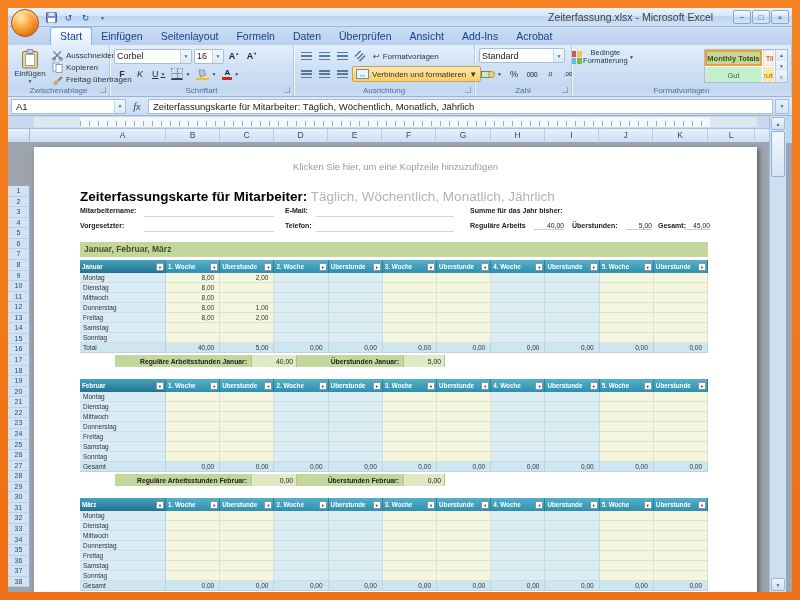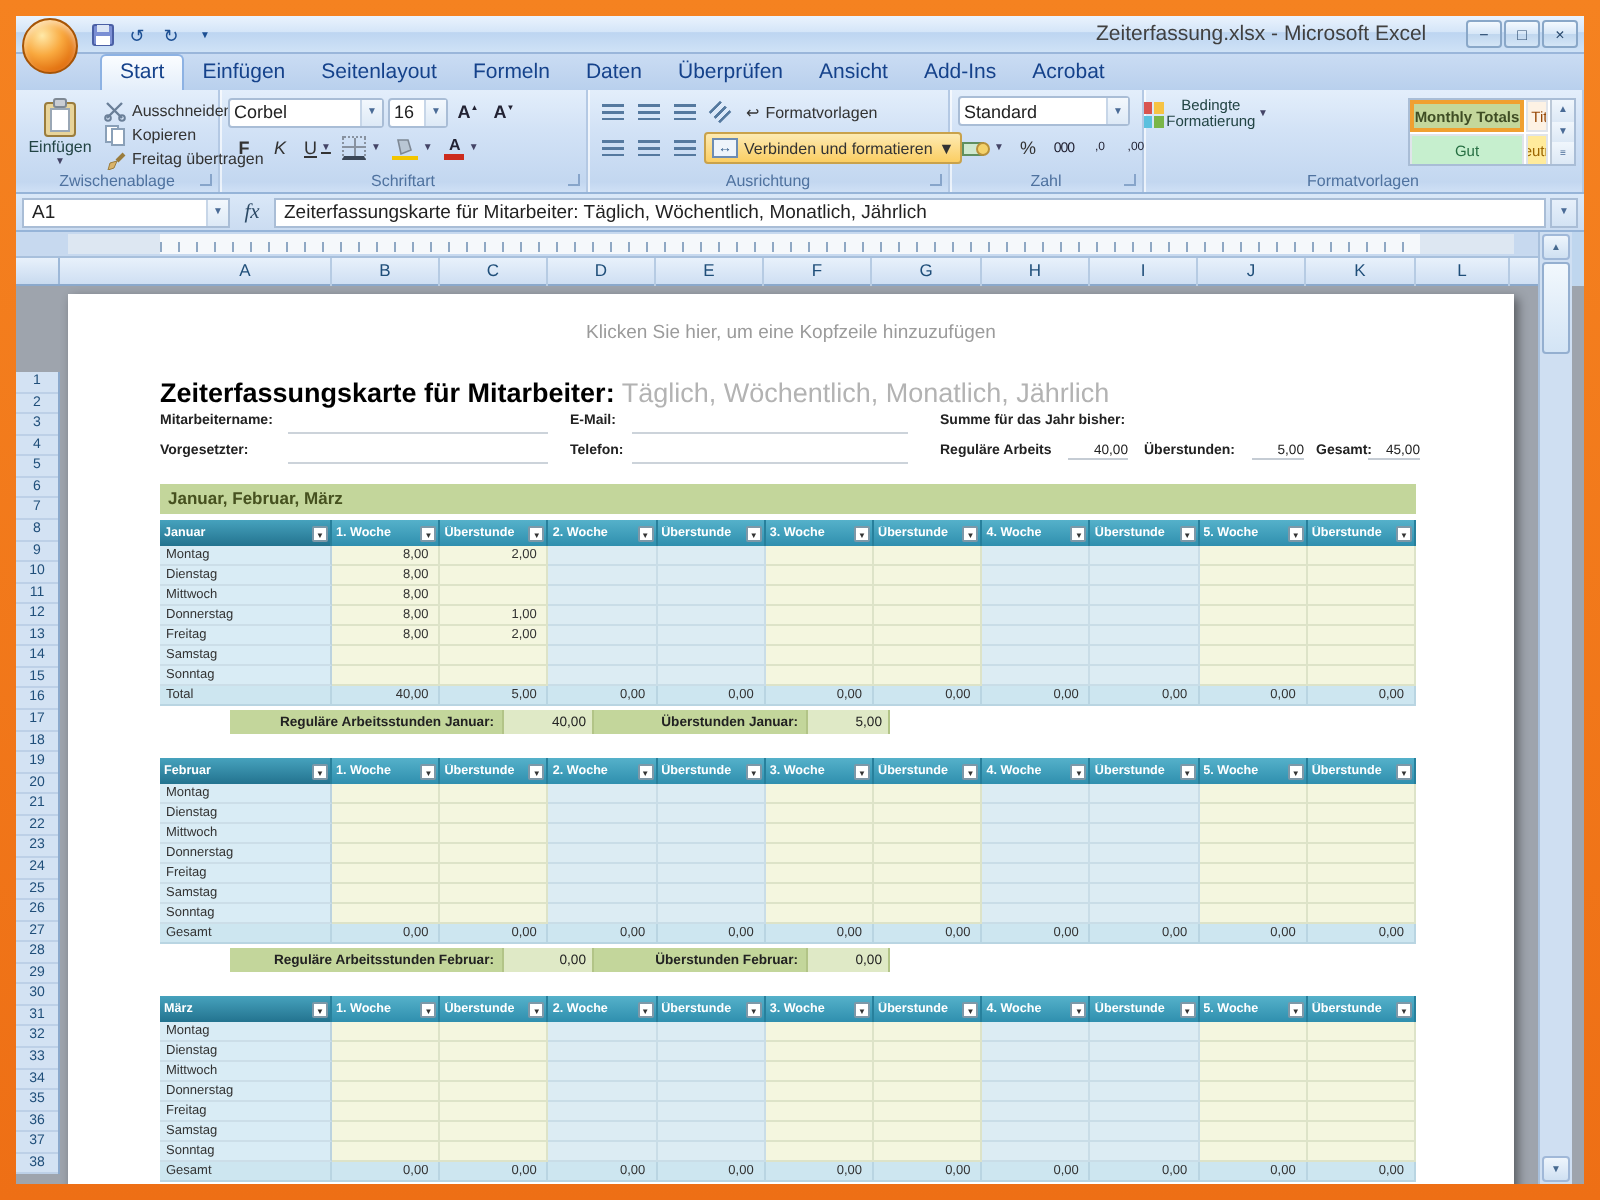--- a/index.html
+++ b/index.html
@@ -61,21 +61,21 @@
 .cf1{background:#d9534f}.cf2{background:#f6c344}.cf3{background:#5bc0de}.cf4{background:#7ab648}
 .gallery{position:absolute;left:132px;top:4px;right:3px;height:34px;background:#fff;border:1px solid #a9bdd6;overflow:hidden;padding-right:13px}
 .gcells{display:grid;grid-template-columns:57px 1fr;grid-auto-rows:16px;gap:1px;padding:0;height:100%}
 .gcell{display:flex;align-items:center;justify-content:center;font-size:7.5px;white-space:nowrap;overflow:hidden;border:1px solid #e0e4ea}
 .gcell.sel{outline:2px solid #f0a030;outline-offset:-2px}
 .gscroll{position:absolute;right:0;top:0;bottom:0;width:12px;border-left:1px solid #bcc9d8;display:flex;flex-direction:column}
 .gs{flex:1;display:flex;align-items:center;justify-content:center;font-size:5px;color:#4a6b96;background:linear-gradient(#f0f6fc,#dce8f5)}
 
 
 .fbar{position:absolute;left:0;top:89px;right:0;height:19px;background:linear-gradient(#dae8f8,#cbdcf1);border-bottom:1px solid #96b4d8;display:flex;align-items:center;padding:2px 3px}
-.namebox{width:104px;height:15px;background:#fff;border:1px solid #a9bdd6;font-size:9.5px;display:flex;align-items:center;padding-left:4px;color:#222}
+.namebox{width:115px;height:15px;background:#fff;border:1px solid #a9bdd6;font-size:9.5px;display:flex;align-items:center;padding-left:4px;color:#222}
 .fx{width:22px;text-align:center;font-size:10.5px;font-style:italic;font-family:"Liberation Serif",serif;color:#2c4a66}
 .ffield{flex:1;height:15px;background:#fff;border:1px solid #a9bdd6;font-size:9.5px;display:flex;align-items:center;padding-left:4px;color:#222;white-space:nowrap;overflow:hidden}
 .fexp{width:14px;height:15px;margin-left:2px;display:flex;align-items:center;justify-content:center;font-size:5px;color:#4a6b96;background:linear-gradient(#e7f0fa,#d3e3f4);border:1px solid #a9bdd6}
 
 
 .ruler{position:absolute;left:0;top:108px;right:23px;height:13px;background:#c7d9ef;border-bottom:1px solid #a8c0dc}
 .ruler-inner{position:absolute;left:26px;width:723px;top:1px;bottom:1px;background:#f5f8fb}
 .rmargL{position:absolute;left:0;top:0;bottom:0;width:46px;background:#dde7f2}
 .rmargR{position:absolute;right:0;top:0;bottom:0;width:47px;background:#dde7f2}
 .rticks{position:absolute;left:46px;right:47px;top:4px;height:5px;background:repeating-linear-gradient(90deg,#8fa8c4 0 1px,transparent 1px 9px)}

